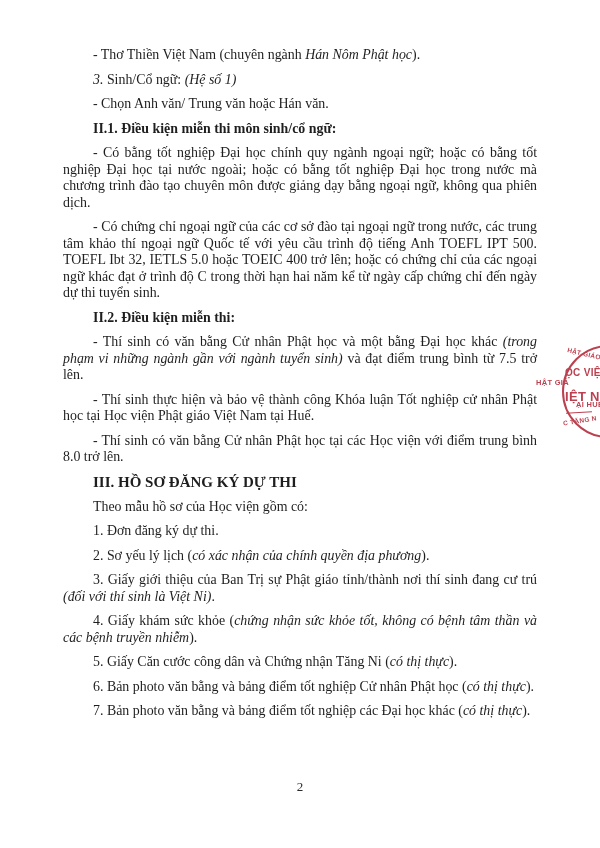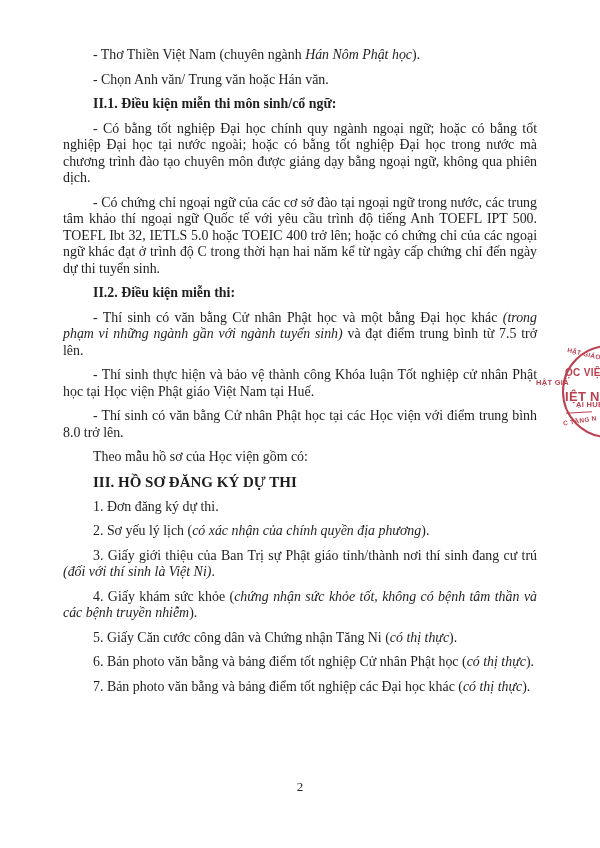--- a/index.html
+++ b/index.html
@@ -77,40 +77,41 @@
 </style>
 </head>
 <body>
 
 <div class="page">
 
   <div class="content">
 
     <p class="para"><span>- Thơ Thiền Việt Nam (chuyên ngành </span><span class="it">Hán Nôm Phật học</span><span>).</span></p>
 
+    <p class="para"><span class="it">3.</span><span> Sinh/Cổ ngữ: </span><span class="it">(Hệ số 1)</span></p>
 
     <p class="para"><span>- Chọn Anh văn/ Trung văn hoặc Hán văn.</span></p>
 
     <p class="para bold"><span>II.1. Điều kiện miễn thi môn sinh/cổ ngữ:</span></p>
 
     <p class="para"><span>- Có bằng tốt nghiệp Đại học chính quy ngành ngoại ngữ; hoặc có bằng tốt nghiệp Đại học tại nước ngoài; hoặc có bằng tốt nghiệp Đại học trong nước mà chương trình đào tạo chuyên môn được giảng dạy bằng ngoại ngữ, không qua phiên dịch.</span></p>
 
     <p class="para"><span>- Có chứng chỉ ngoại ngữ của các cơ sở đào tại ngoại ngữ trong nước, các trung tâm khảo thí ngoại ngữ Quốc tế với yêu cầu trình độ tiếng Anh TOEFL IPT 500. TOEFL Ibt 32, IETLS 5.0 hoặc TOEIC 400 trở lên; hoặc có chứng chỉ của các ngoại ngữ khác đạt ở trình độ C trong thời hạn hai năm kể từ ngày cấp chứng chỉ đến ngày dự thi tuyển sinh.</span></p>
 
     <p class="para bold"><span>II.2. Điều kiện miễn thi:</span></p>
 
     <p class="para"><span>- Thí sinh có văn bằng Cử nhân Phật học và một bằng Đại học khác </span><span class="it">(trong phạm vi những ngành gần với ngành tuyển sinh)</span><span> và đạt điểm trung bình từ 7.5 trở lên.</span></p>
 
     <p class="para"><span>- Thí sinh thực hiện và bảo vệ thành công Khóa luận Tốt nghiệp cử nhân Phật học tại Học viện Phật giáo Việt Nam tại Huế.</span></p>
 
     <p class="para"><span>- Thí sinh có văn bằng Cử nhân Phật học tại các Học viện với điểm trung bình 8.0 trở lên.</span></p>
 
+    <p class="para bold big"><span>III. HỒ SƠ ĐĂNG KÝ DỰ THI</span></p>
+
     <p class="para"><span>Theo mẫu hồ sơ của Học viện gồm có:</span></p>
-
-    <p class="para bold big"><span>III. HỒ SƠ ĐĂNG KÝ DỰ THI</span></p>
 
     <p class="para"><span>1. Đơn đăng ký dự thi.</span></p>
 
     <p class="para"><span>2. Sơ yếu lý lịch (</span><span class="it">có xác nhận của chính quyền địa phương</span><span>).</span></p>
 
     <p class="para"><span>3. Giấy giới thiệu của Ban Trị sự Phật giáo tỉnh/thành nơi thí sinh đang cư trú </span><span class="it">(đối với thí sinh là Việt Ni)</span><span>.</span></p>
 
     <p class="para"><span>4. Giấy khám sức khỏe (</span><span class="it">chứng nhận sức khỏe tốt, không có bệnh tâm thần và các bệnh truyền nhiễm</span><span>).</span></p>
 
     <p class="para"><span>5. Giấy Căn cước công dân và Chứng nhận Tăng Ni (</span><span class="it">có thị thực</span><span>).</span></p>

